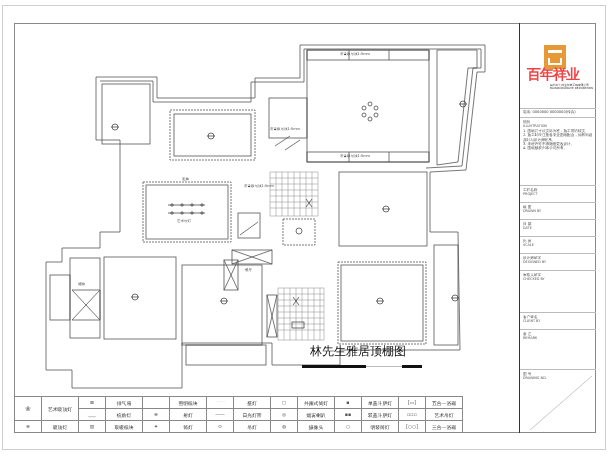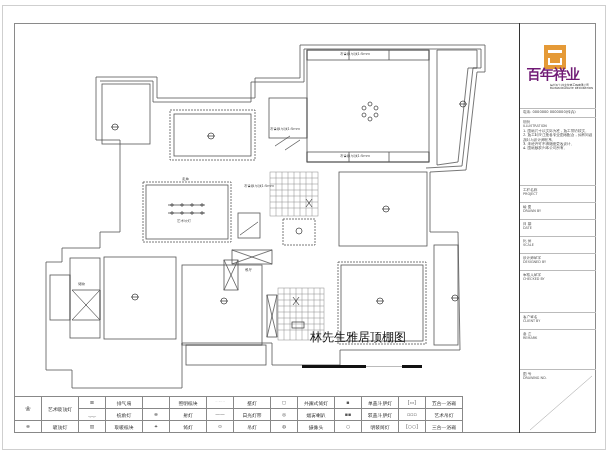--- a/index.html
+++ b/index.html
@@ -7,24 +7,24 @@
   .abs{position:absolute;}
   .sheet-outer{left:2px;top:5px;width:604px;height:445px;border:1px solid #cfcfcf;box-sizing:border-box;}
   .sheet-inner{left:14px;top:23px;width:582px;height:410px;border:1px solid #8a8a8a;box-sizing:border-box;}
   .titleblock{left:519px;top:23px;width:76px;height:410px;border-left:1.5px solid #333;}
   .tb-row{position:absolute;left:0;width:76px;border-bottom:1px solid #bbb;font-size:3.6px;line-height:4.4px;color:#444;padding:2px 3px;box-sizing:border-box;}
   .tb-row .en{display:block;color:#555;font-size:3.4px;}
   .logo-box{position:absolute;left:0;top:0;width:76px;height:85px;border-bottom:1px solid #bbb;}
   .logo-mark{position:absolute;left:24px;top:22px;width:22px;height:24px;background:#e59a37;}
   .logo-mark:before{content:"";position:absolute;left:4px;top:5px;width:14px;height:3px;background:#fff;}
   .logo-mark:after{content:"";position:absolute;left:4px;top:13px;width:14px;height:7px;border:2px solid #fff;border-top:none;box-sizing:border-box;}
-  .logo-text{position:absolute;left:7px;top:43px;font-family:"DejaVu Serif",serif;font-size:14px;font-weight:bold;color:#701a75;letter-spacing:-1px;}
+  .logo-text{position:absolute;left:7px;top:43px;font-family:"DejaVu Serif",serif;font-size:14px;font-weight:bold;color:#ef4444;letter-spacing:-1px;}
   .logo-sub{position:absolute;left:30px;top:61px;font-size:2.8px;line-height:3.2px;color:#333;}
   .notes-title{font-size:3.6px;}
-  .plan-title{left:310px;top:329px;font-family:"DejaVu Serif",serif;font-size:12px;color:#111;}
+  .plan-title{left:310px;top:343px;font-family:"DejaVu Serif",serif;font-size:12px;color:#111;}
   .underline-thick{left:302px;top:365px;width:64px;height:2.5px;background:#111;}
   .underline-thin{left:366px;top:366px;width:36px;height:1px;background:#bbb;}
   .underline-thick2{left:402px;top:365px;width:20px;height:2.5px;background:#111;}
   .legend{left:14px;top:396px;border-collapse:collapse;font-size:4.8px;}
   .legend td{border:1px solid #888;height:11px;padding:0 2px;text-align:center;color:#222;white-space:nowrap;}
   .legend td.sym{width:22px;color:#555;}
   .legend td.lbl{width:32px;}
   svg{position:absolute;left:0;top:0;}
 </style>
 </head>

